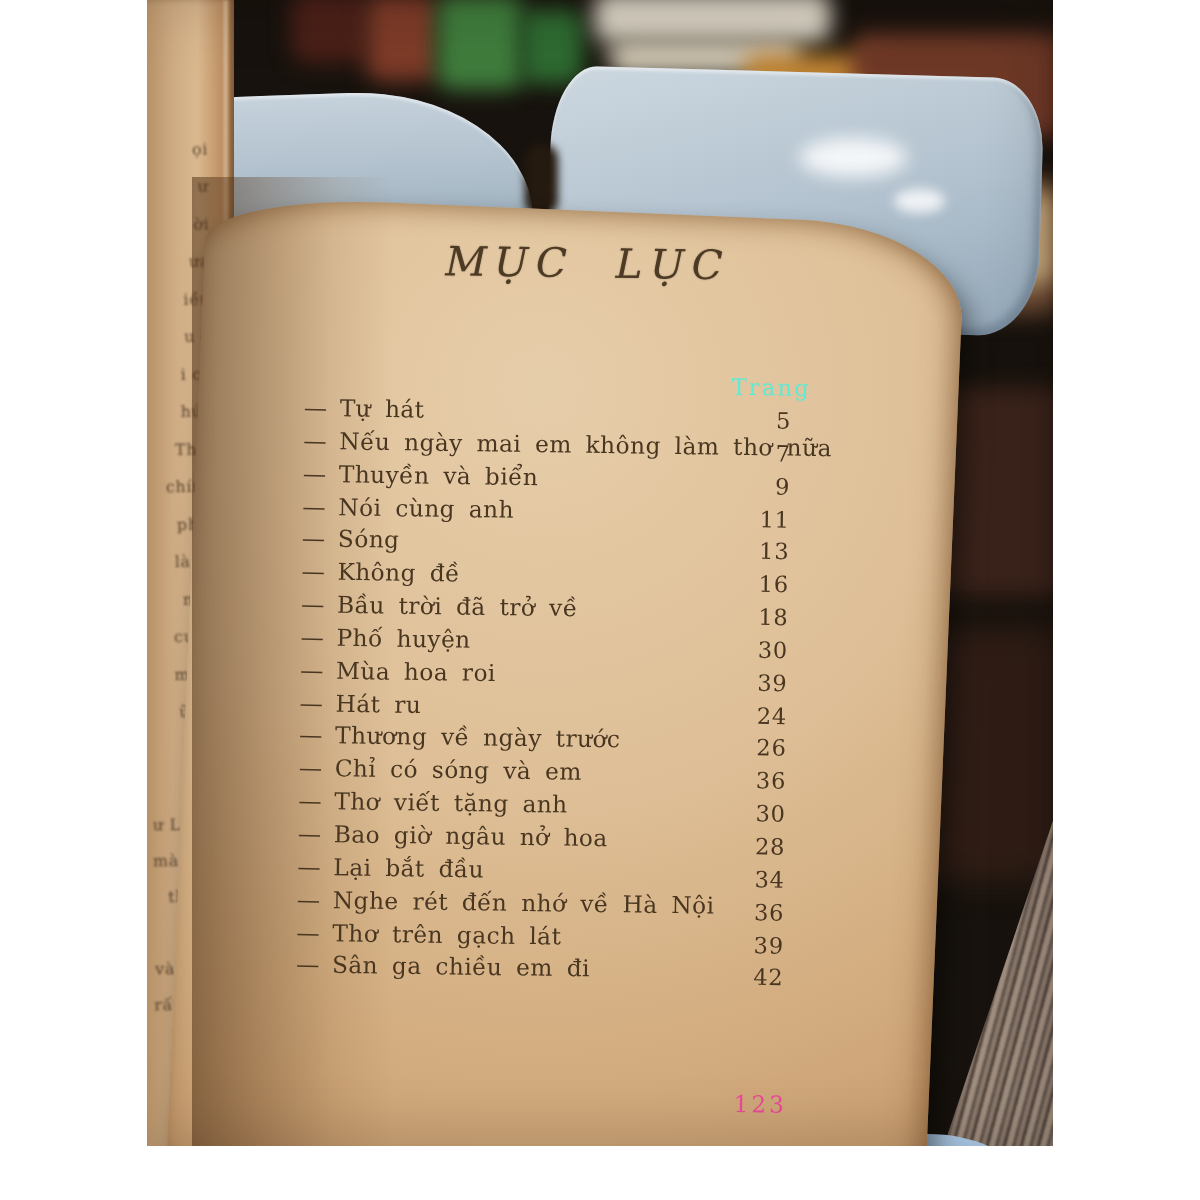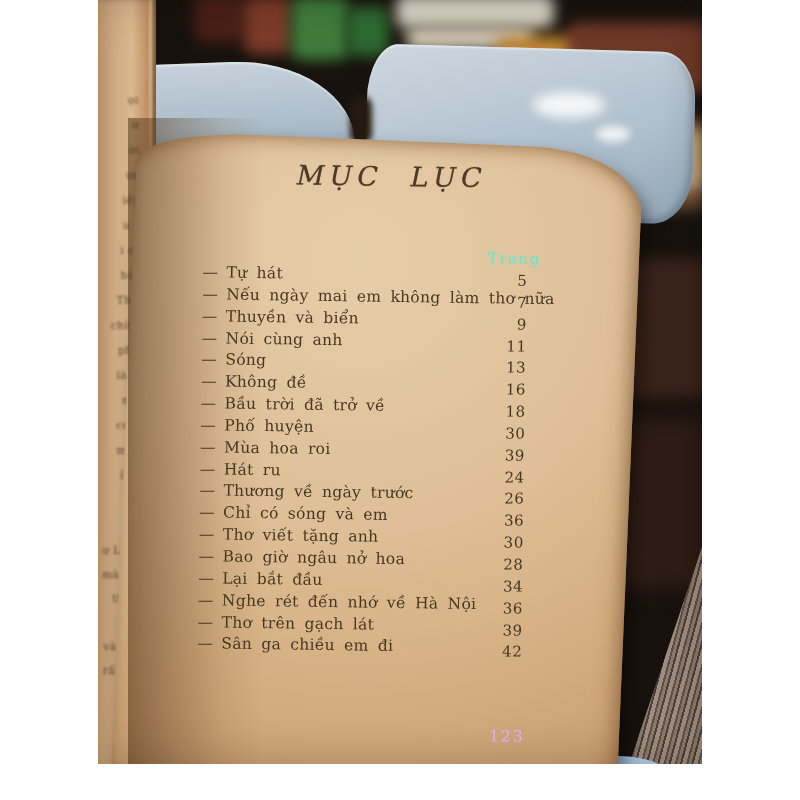--- a/index.html
+++ b/index.html
@@ -119,21 +119,21 @@
     white-space:nowrap;
   }
   .toc-row{position:relative;}
   .toc-dash{display:inline-block;width:24px;}
   .toc-num{
     position:absolute;right:0;top:4px;
     font-size:15px;letter-spacing:.5px;
   }
   .folio{
     position:absolute;left:396px;top:726px;
-    font-size:15.5px;letter-spacing:2px;color:#f0abfc;
+    font-size:15.5px;letter-spacing:2px;color:#ec4899;
   }
   .vignette{
     position:absolute;inset:0;pointer-events:none;
     box-shadow:inset 0 0 46px rgba(20,10,5,.2);
   }
 </style>
 </head>
 <body>
 
 <div class="photo">

